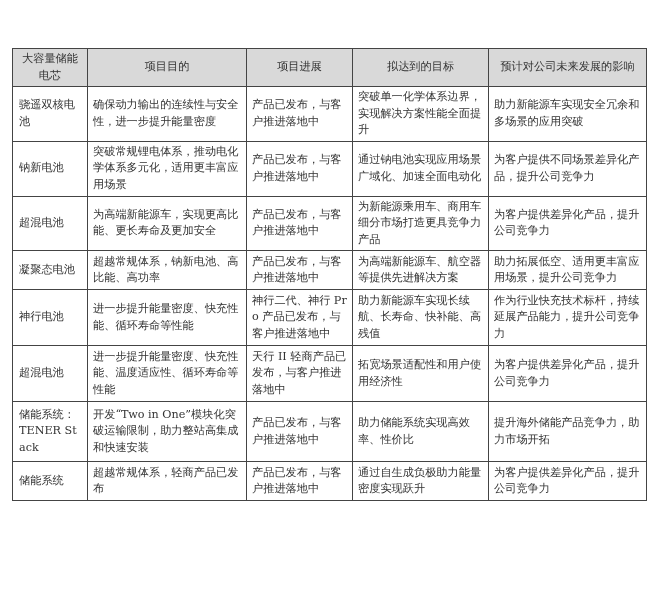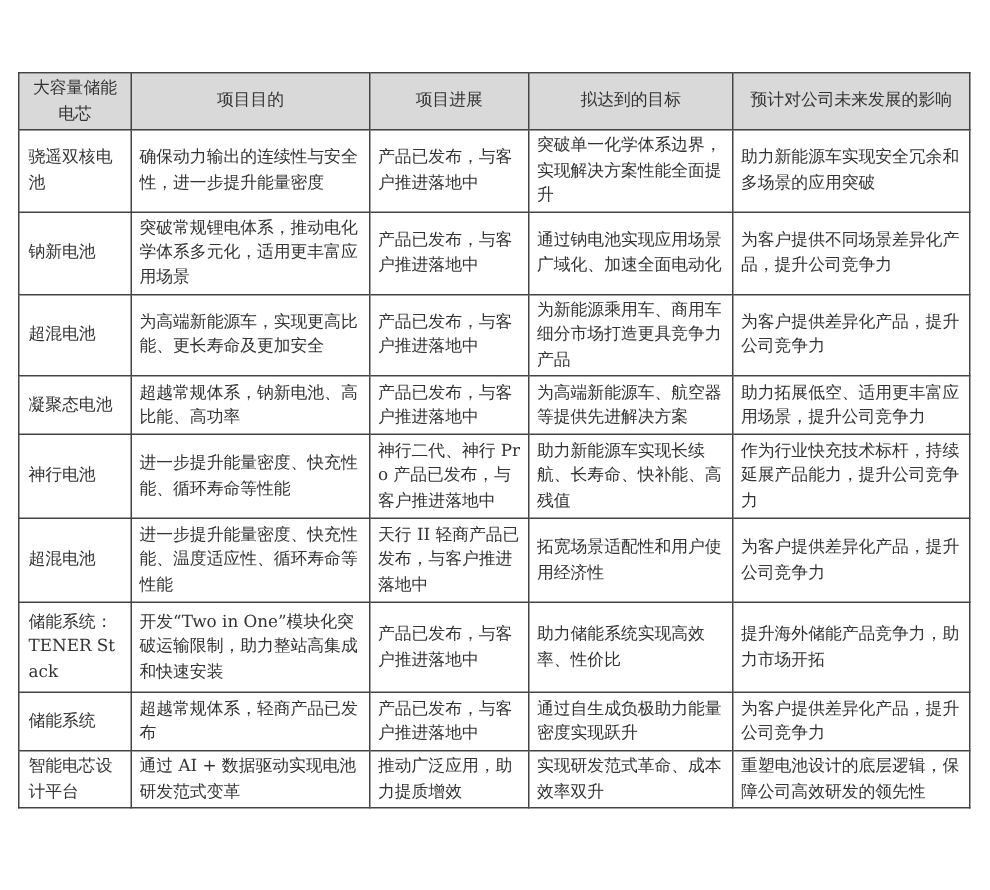--- a/index.html
+++ b/index.html
@@ -108,21 +108,14 @@
       <td>助力储能系统实现高效率、性价比</td>
       <td>提升海外储能产品竞争力，助力市场开拓</td>
     </tr>
     <tr style="height:39px">
       <td class="name">储能系统</td>
       <td>超越常规体系，轻商产品已发布</td>
       <td>产品已发布，与客户推进落地中</td>
       <td>通过自生成负极助力能量密度实现跃升</td>
       <td>为客户提供差异化产品，提升公司竞争力</td>
     </tr>
-    <tr style="height:35px">
-      <td class="name">智能电芯设计平台</td>
-      <td>通过 AI + 数据驱动实现电池研发范式变革</td>
-      <td>推动广泛应用，助力提质增效</td>
-      <td>实现研发范式革命、成本效率双升</td>
-      <td>重塑电池设计的底层逻辑，保障公司高效研发的领先性</td>
-    </tr>
   </tbody>
 </table>
 
 </body></html>

